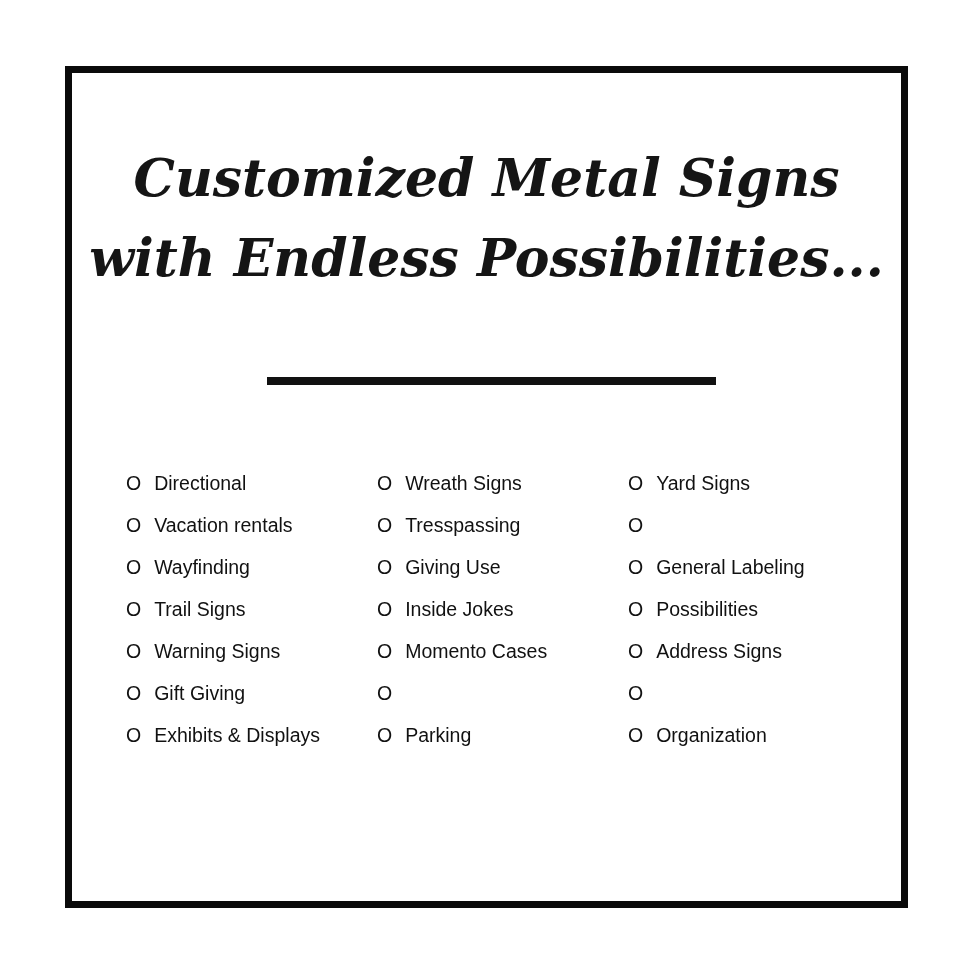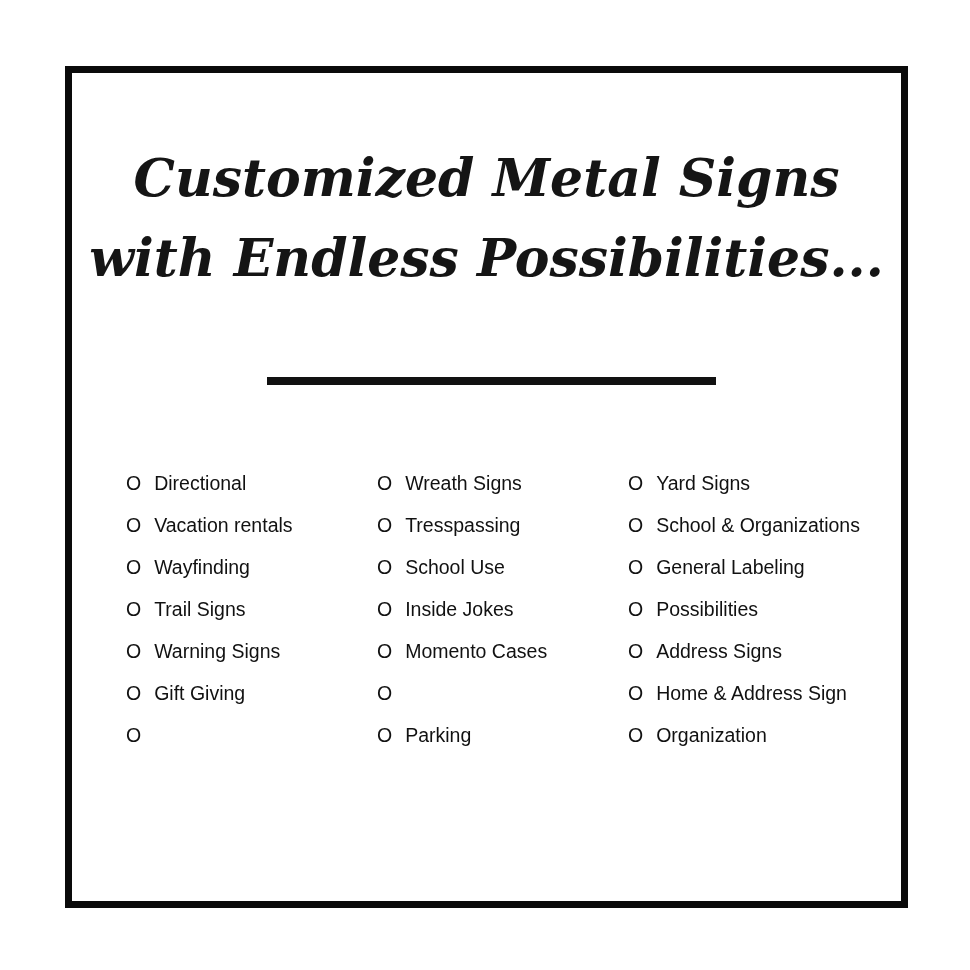--- a/index.html
+++ b/index.html
@@ -116,34 +116,35 @@
         <li class="item">
           <span class="bullet">O</span>
           <span class="label">Warning Signs</span>
         </li>
         <li class="item">
           <span class="bullet">O</span>
           <span class="label">Gift Giving</span>
         </li>
         <li class="item">
           <span class="bullet">O</span>
+          <span class="label">Exhibits &amp; Displays</span>
         </li>
       </ul>
     <ul class="col col-1">
         <li class="item">
           <span class="bullet">O</span>
           <span class="label">Wreath Signs</span>
         </li>
         <li class="item">
           <span class="bullet">O</span>
           <span class="label">Tresspassing</span>
         </li>
         <li class="item">
           <span class="bullet">O</span>
-          <span class="label">School Use</span>
+          <span class="label">Giving Use</span>
         </li>
         <li class="item">
           <span class="bullet">O</span>
           <span class="label">Inside Jokes</span>
         </li>
         <li class="item">
           <span class="bullet">O</span>
           <span class="label">Momento Cases</span>
         </li>
         <li class="item">
@@ -154,37 +155,35 @@
           <span class="label">Parking</span>
         </li>
       </ul>
     <ul class="col col-2">
         <li class="item">
           <span class="bullet">O</span>
           <span class="label">Yard Signs</span>
         </li>
         <li class="item">
           <span class="bullet">O</span>
-          <span class="label">School &amp; Organizations</span>
         </li>
         <li class="item">
           <span class="bullet">O</span>
           <span class="label">General Labeling</span>
         </li>
         <li class="item">
           <span class="bullet">O</span>
           <span class="label">Possibilities</span>
         </li>
         <li class="item">
           <span class="bullet">O</span>
           <span class="label">Address Signs</span>
         </li>
         <li class="item">
           <span class="bullet">O</span>
-          <span class="label">Home &amp; Address Sign</span>
         </li>
         <li class="item">
           <span class="bullet">O</span>
           <span class="label">Organization</span>
         </li>
       </ul>
   </div>
 </div>
 
 </body></html>

